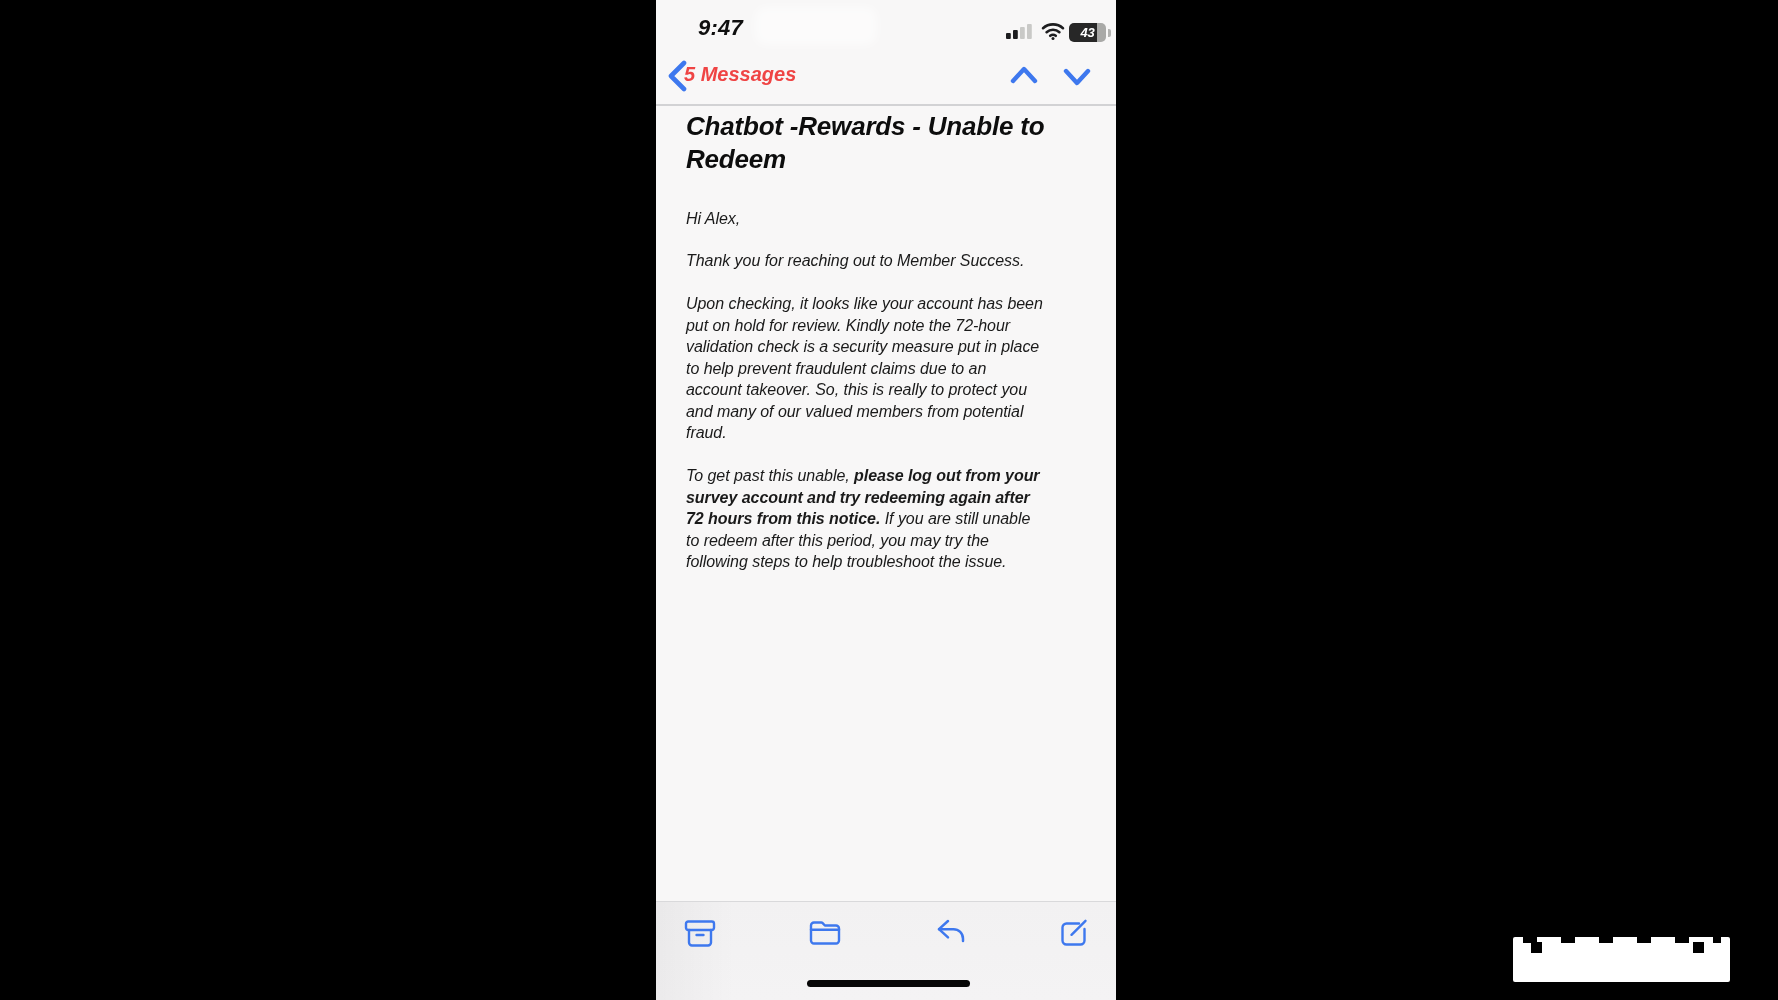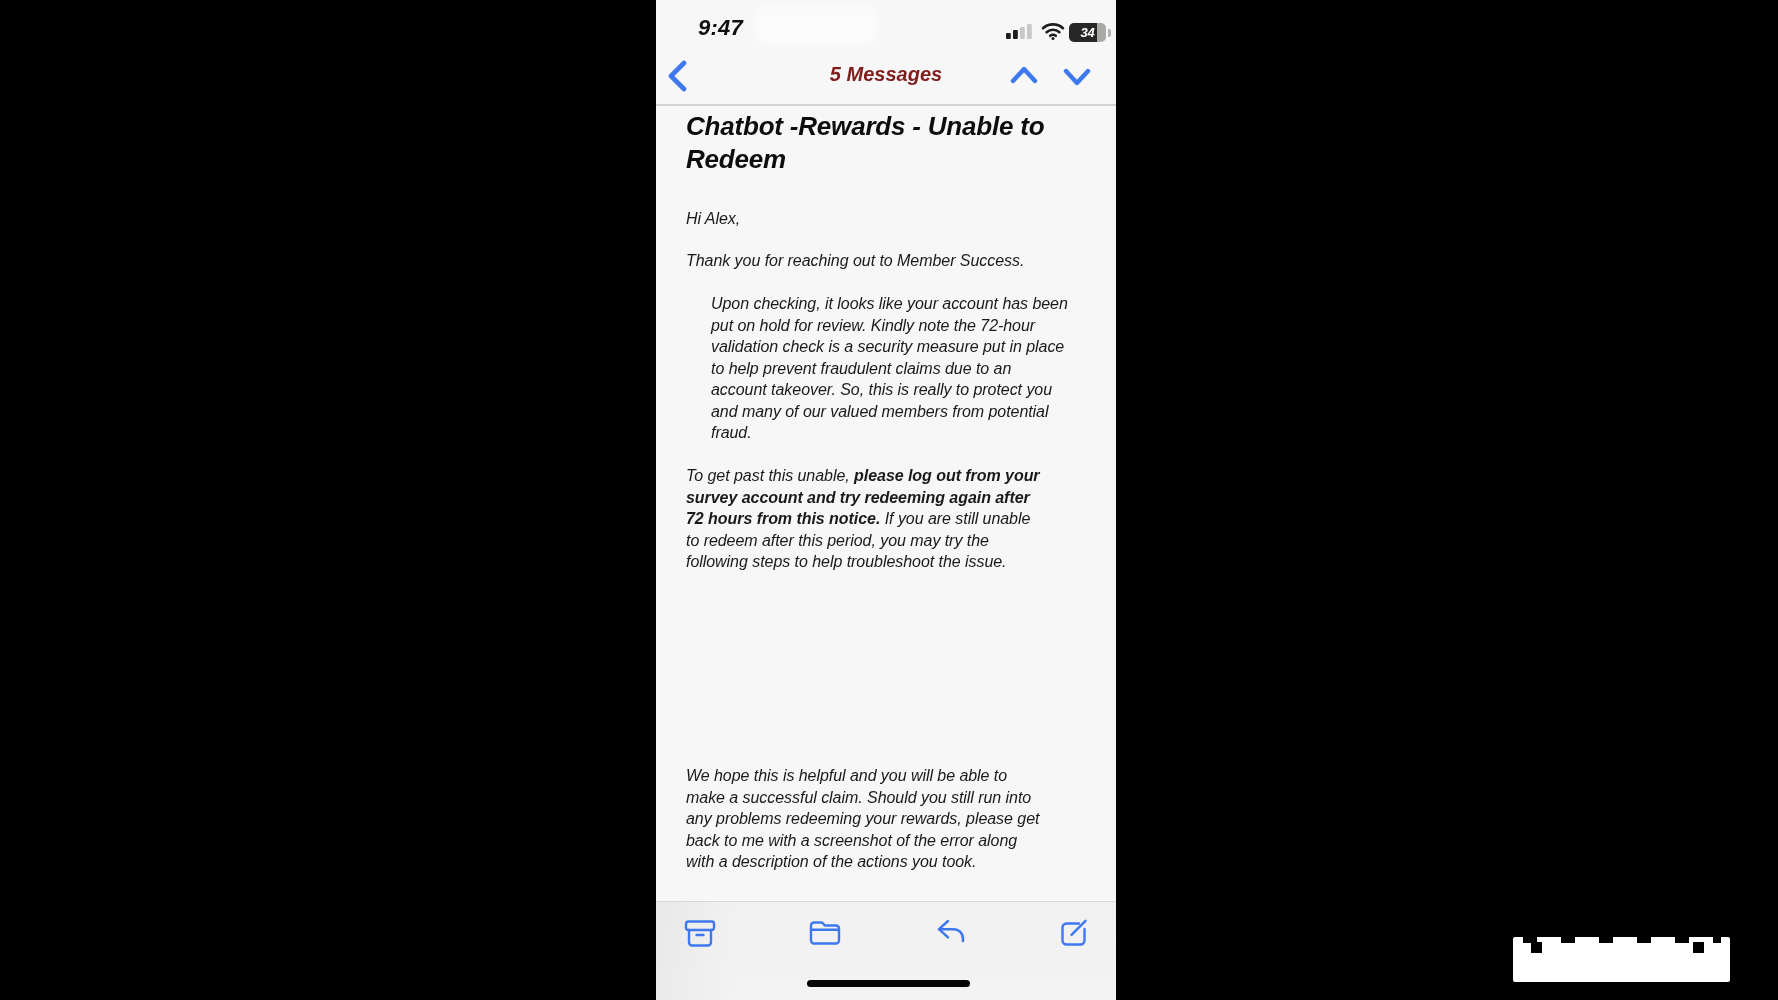--- a/index.html
+++ b/index.html
@@ -35,42 +35,42 @@
     letter-spacing:-.3px;
   }
   .battery-tip{
     position:absolute;left:452px;top:29px;width:3px;height:8px;
     background:#b3b3b1;border-radius:0 2px 2px 0;
   }
   
   .navbar{position:absolute;left:0;top:48px;width:100%;height:57px;}
   .back-btn{position:absolute;left:10px;top:12px;width:30px;height:36px;cursor:pointer;}
   .nav-title{
-    position:absolute;left:0;top:15px;width:100%;text-align:center;
-    font-size:20px;font-weight:700;color:#7f1d1d;
+    position:absolute;left:0;top:15px;width:100%;
+    font-size:20px;font-weight:700;color:#ef4444;padding-left:28px;
   }
   .prev-btn{position:absolute;left:354px;top:17px;width:30px;height:24px;cursor:pointer;}
   .next-btn{position:absolute;left:407px;top:19px;width:30px;height:24px;cursor:pointer;}
   .nav-divider{
     position:absolute;left:0;top:104px;width:100%;height:1.5px;background:#d2d2d4;
   }
   
   .subject{
     position:absolute;left:30px;top:110px;width:424px;
     font-size:26px;line-height:33px;font-weight:700;color:#0d0d0d;
     white-space:pre-line;letter-spacing:-.2px;
   }
   .para{
     position:absolute;left:30px;width:424px;
     font-size:16px;line-height:21.5px;color:#1a1a1a;
     white-space:pre-line;letter-spacing:-.05px;
   }
   .p-greeting{top:208px;}
   .p-thanks{top:250px;}
-  .p-checking{top:293px;margin-left:25px;}
+  .p-checking{top:293px;}
   .p-instruction{top:465px;}
   .p-steps{top:591px;}
   .p-closing{top:765px;}
   .bold{font-weight:700;}
   
   .toolbar{
     position:absolute;left:0;top:901px;width:100%;height:99px;
     background:linear-gradient(180deg,#f2f1f2,#f4f3f4);
     border-top:1px solid #d9d9db;box-sizing:border-box;
   }
@@ -119,21 +119,21 @@
     </span>
     <span class="wifi">
       <svg width="24" height="18" viewBox="0 0 24 18" fill="none" stroke="#1d1d1f" stroke-width="2.6" stroke-linecap="round">
         <path d="M2 6.2 a15 15 0 0 1 20 0"></path>
         <path d="M5.6 10.2 a9.5 9.5 0 0 1 12.8 0"></path>
         <path d="M9.2 13.8 a4.6 4.6 0 0 1 5.6 0"></path>
         <circle cx="12" cy="16.4" r="1.5" fill="#1d1d1f" stroke="none"></circle>
       </svg>
     </span>
     <div class="battery">
-      <span>34</span>
+      <span>43</span>
     </div>
     <div class="battery-tip"></div>
   </div>
 
   <div class="navbar">
     <span class="back-btn">
       <svg width="24" height="32" viewBox="0 0 24 32" fill="none" stroke="#3e78ee" stroke-width="4.6" stroke-linecap="round" stroke-linejoin="round">
         <path d="M18 3 L5 16 L18 29"></path>
       </svg>
     </span>
@@ -161,25 +161,20 @@
 validation check is a security measure put in place
 to help prevent fraudulent claims due to an
 account takeover. So, this is really to protect you
 and many of our valued members from potential
 fraud.</div>
   <div class="para p-instruction"><span>To get past this unable, </span><span class="bold">please log out from your
 survey account and try redeeming again after
 72 hours from this notice.</span><span> If you are still unable
 to redeem after this period, you may try the
 following steps to help troubleshoot the issue.</span></div>
-  <div class="para p-closing">We hope this is helpful and you will be able to
-make a successful claim. Should you still run into
-any problems redeeming your rewards, please get
-back to me with a screenshot of the error along
-with a description of the actions you took.</div>
 
   <div class="toolbar">
     <div class="toolbar-shade"></div>
     <span class="tool-btn tb-archive">
       <svg width="32" height="32" viewBox="0 0 32 32" fill="none" stroke="#3e78ee" stroke-width="2.4" stroke-linecap="round" stroke-linejoin="round">
         <rect x="2" y="4.5" width="28" height="8.5" rx="2.2"></rect>
         <path d="M5 13 v12.5 a3 3 0 0 0 3 3 h16 a3 3 0 0 0 3-3 V13"></path>
         <path d="M12.5 18 h7"></path>
       </svg>
     </span>

